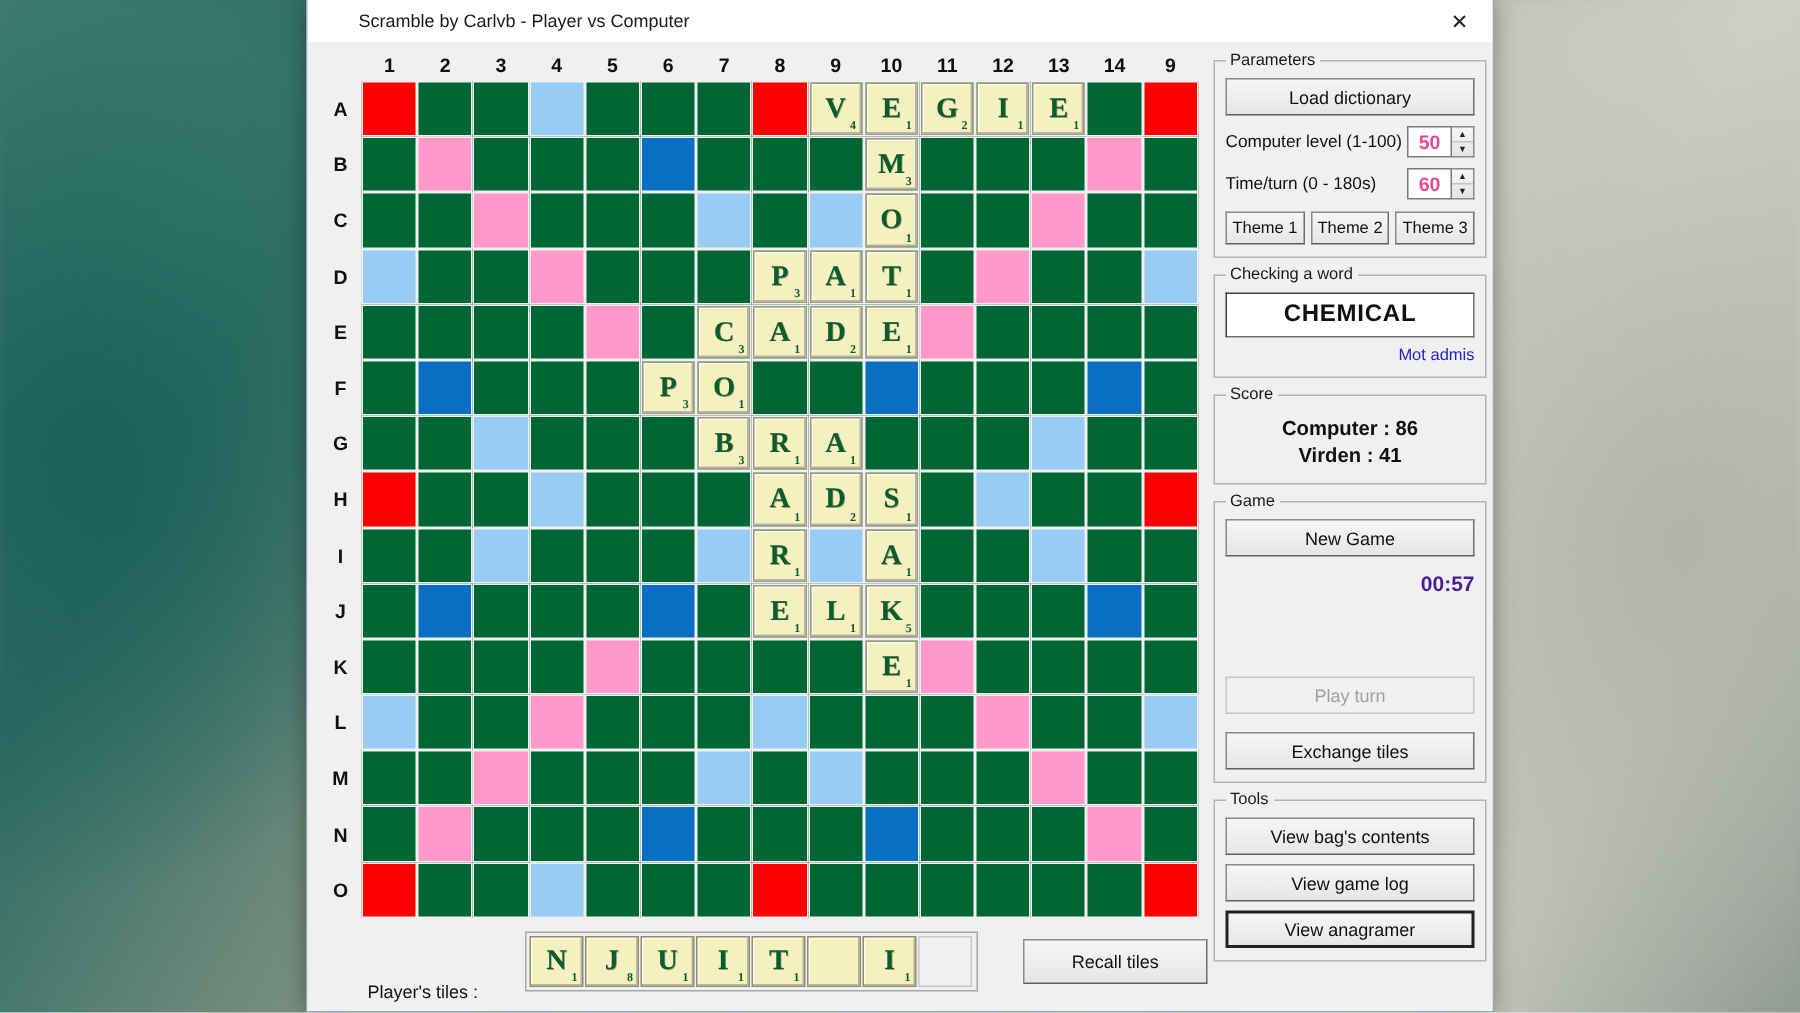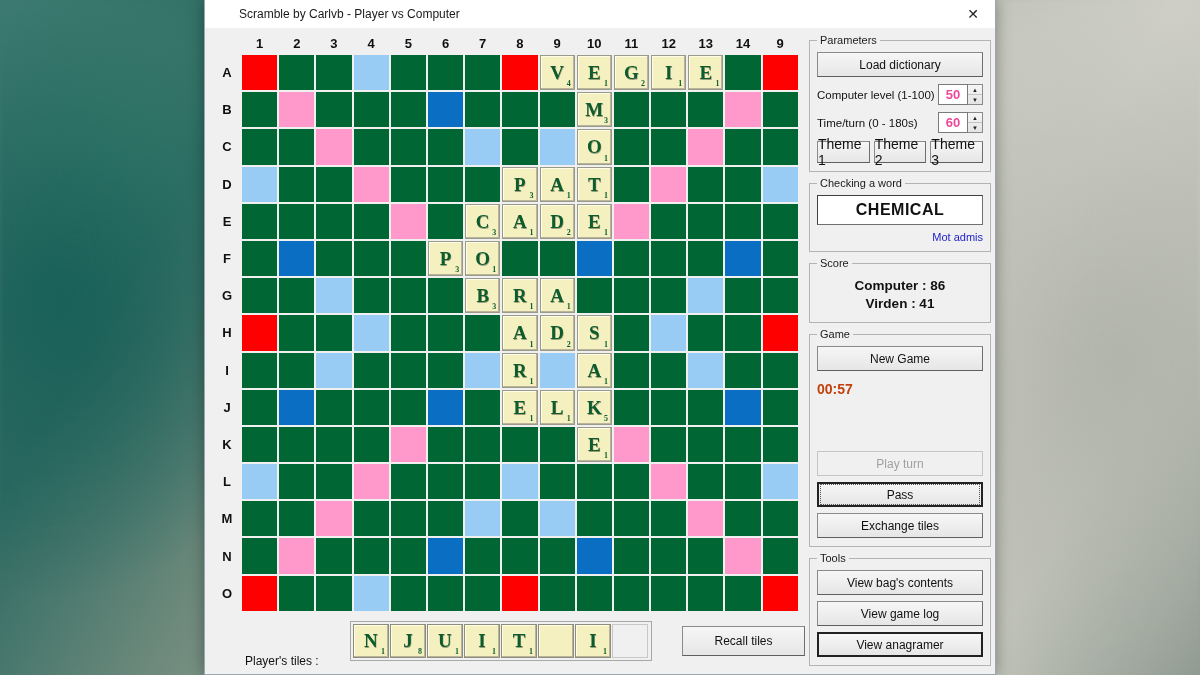--- a/index.html
+++ b/index.html
@@ -162,35 +162,35 @@
     display:flex; align-items:center; justify-content:center;
     font-size:13px; font-weight:bold; color:#ec4899;
   }
   .spin-arrows { width: 15px; display:flex; flex-direction:column;
     border:1px solid #8a8a8a; border-left:none; background:linear-gradient(#f6f6f6,#e4e4e4); }
   .spin-arrows div { flex:1; display:flex; align-items:center; justify-content:center;
     font-size:6px; color:#222; }
   .spin-arrows div:first-child { border-bottom:1px solid #c4c4c4; }
 
   .theme-row { display:flex; gap:4px; margin-top:8px; }
-  .theme-row .btn { flex:1; height:22px; font-size:14px; }
+  .theme-row .btn { flex:1; height:22px; font-size:11px;text-align:center; }
 
   #word-box {
     width:100%; height:30px; background:#fff;
     border:1px solid #6f6f6f; border-top-color:#3f3f3f; border-left-color:#3f3f3f;
     display:flex; align-items:center; justify-content:center;
     font-size:16px; font-weight:bold; color:#111; letter-spacing:.5px;
   }
   #mot-admis {
     text-align:right; font-size:11px; color:#2222cc; margin-top:6px;
   }
 
   .score-line { font-size:13.5px; font-weight:bold; color:#111; text-align:center; margin:3px 0; }
 
-  #timer { text-align:left; font-size:14px; font-weight:bold; color:#c2410c; margin:10px 0 10px; }
+  #timer { text-align:right; font-size:14px; font-weight:bold; color:#4c1d95; margin:10px 0 10px; }
   #game-spacer { height: 44px; }
 
   .gap6 { height:6px; }
 </style>
 </head>
 <body>
 
 <div class="bg-blur"></div>
 
 <div id="window">
@@ -688,23 +688,20 @@
         <div class="score-line">Virden :  41</div>
       </fieldset>
 
       <fieldset>
         <legend>Game</legend>
         <div class="btn wide">New Game</div>
         <div id="timer">00:57</div>
         <div id="game-spacer"></div>
         <div class="btn wide disabled">Play turn</div>
         <div class="gap6"></div>
-        <div class="btn wide default-focus">
-          <span class="inner">Pass</span>
-        </div>
         <div class="gap6"></div>
         <div class="btn wide">Exchange tiles</div>
       </fieldset>
 
       <fieldset>
         <legend>Tools</legend>
         <div class="btn wide">View bag's contents</div>
         <div class="gap6"></div>
         <div class="btn wide">View game log</div>
         <div class="gap6"></div>

